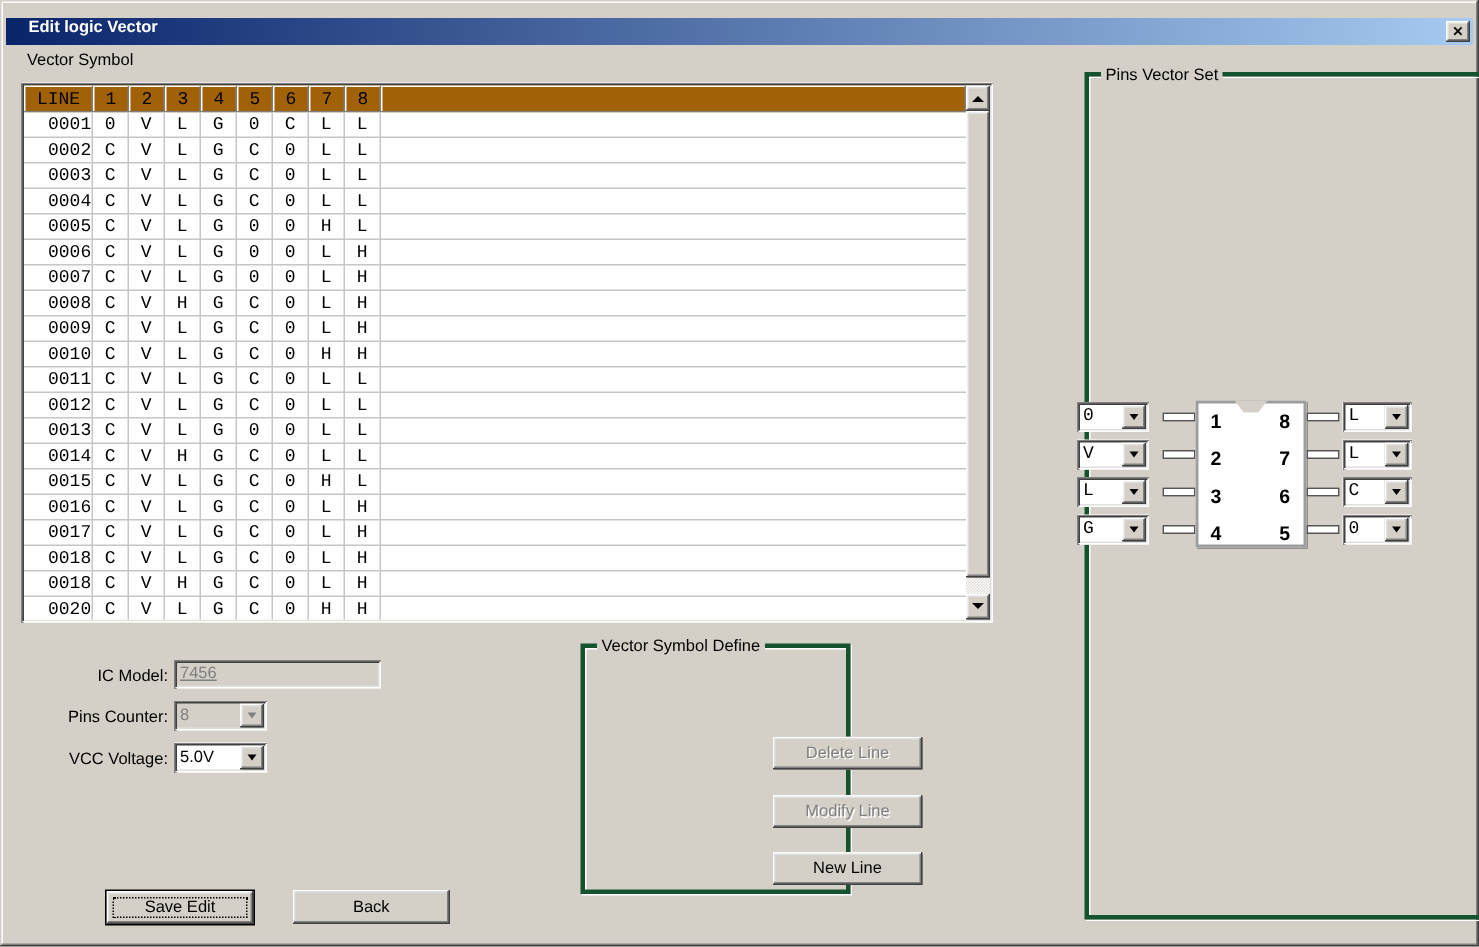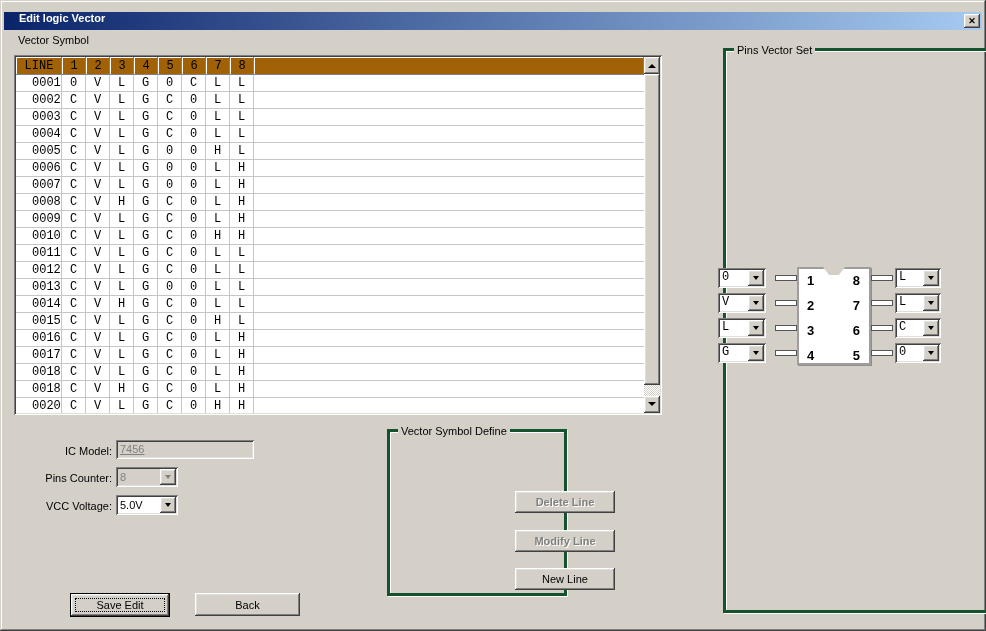--- a/index.html
+++ b/index.html
@@ -116,21 +116,21 @@
   
   .symbol-lines { position: absolute; left: 16px; top: 19px; line-height: 13px; white-space: pre; font-size: 11px; }
   
   .btn {
     position: absolute; background: #d4d0c8;
     box-shadow: inset -1px -1px 0 #404040, inset 1px 1px 0 #fff,
                 inset -2px -2px 0 #808080, inset 2px 2px 0 #dfdfdf;
     display: flex; align-items: center; justify-content: center;
     font-size: 11px; cursor: default;
   }
-  .btn.disabled { color: var(--disabled-text, #808080); text-shadow: 1px 1px 0 #fff; font-weight: bold; }
+  .btn.disabled { color: var(--disabled-text, #808080); text-shadow: 1px 1px 0 #fff; }
   .btn.default-btn { border: 1px solid #000; }
   .btn.focused::after {
     content: ""; position: absolute; inset: 4px; border: 1px dotted #000;
   }
   
   .chip {
     position: absolute; left: 797px; top: 267px; width: 74px; height: 98px;
     background: #fff; border: 2px solid #9d9d9d; box-shadow: 1px 1px 0 #8f8f8f;
   }
   .chip-notch {

